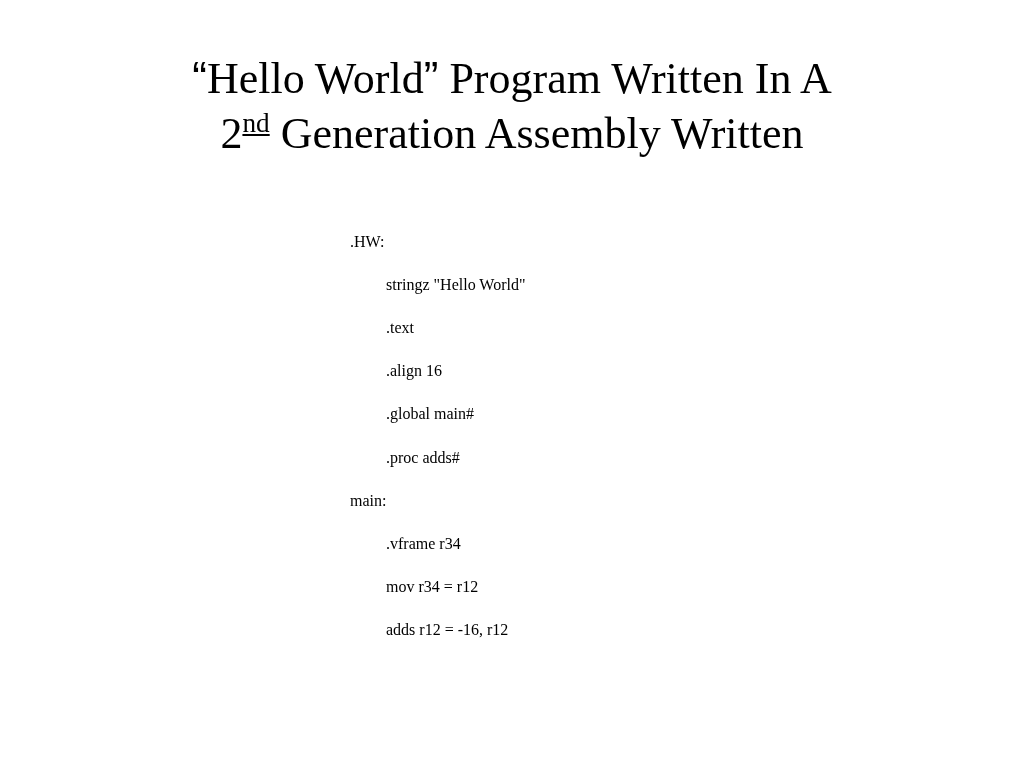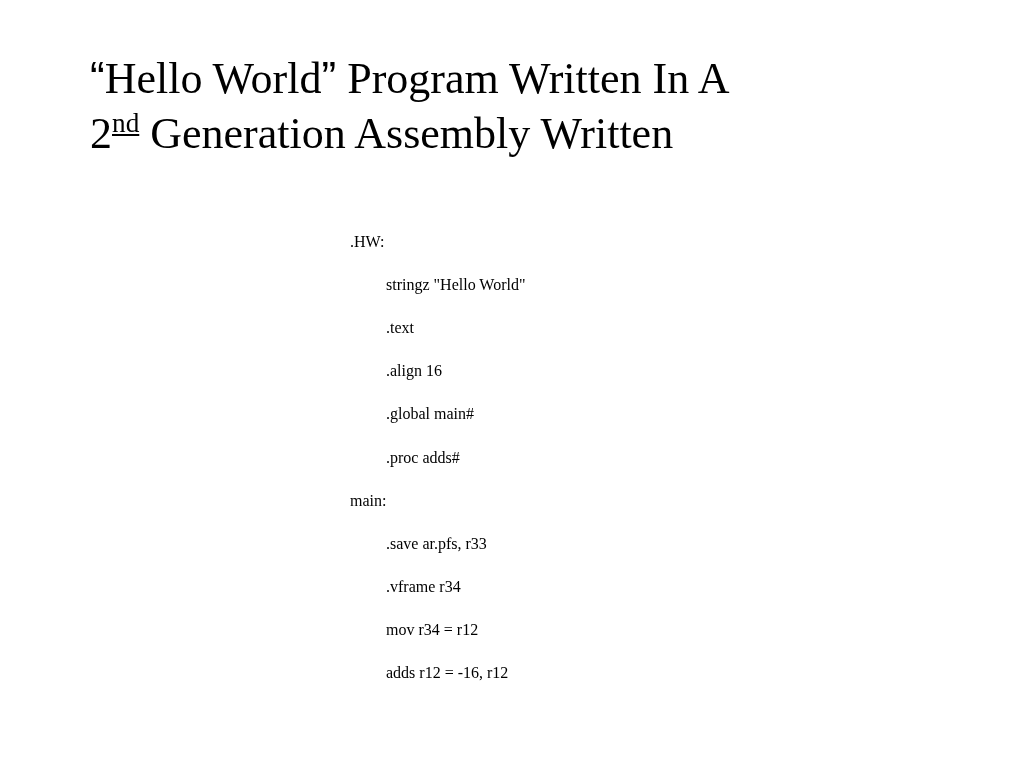--- a/index.html
+++ b/index.html
@@ -14,20 +14,21 @@
       font-family: "Times New Roman", Times, serif;
       color: #000000;
       overflow: hidden;
     }
     .slide {
       padding: 50px 90px 0 90px;
     }
     .title {
       font-size: 44px;
       font-weight: normal;
+      text-align: center;
       line-height: 1.25;
       margin-bottom: 48px;
     }
     .title .quote {
       font-family: Arial, Helvetica, sans-serif;
     }
     .title sup {
       font-size: 0.62em;
       vertical-align: super;
       line-height: 0;
@@ -53,21 +54,20 @@
   </h1>
 
   <div class="code-block">
 <div>.HW:</div>
 <div class="indent">stringz "Hello World"</div>
 <div class="indent">.text</div>
 <div class="indent">.align 16</div>
 <div class="indent">.global main#</div>
 <div class="indent">.proc adds#</div>
 <div>main:</div>
-<div class="indent">.save ar.pfs, r33</div>
 <div class="indent">.vframe r34</div>
 <div class="indent">mov r34 = r12</div>
 <div class="indent">adds r12 = -16, r12</div>
 
 
 
 
 
 
 

